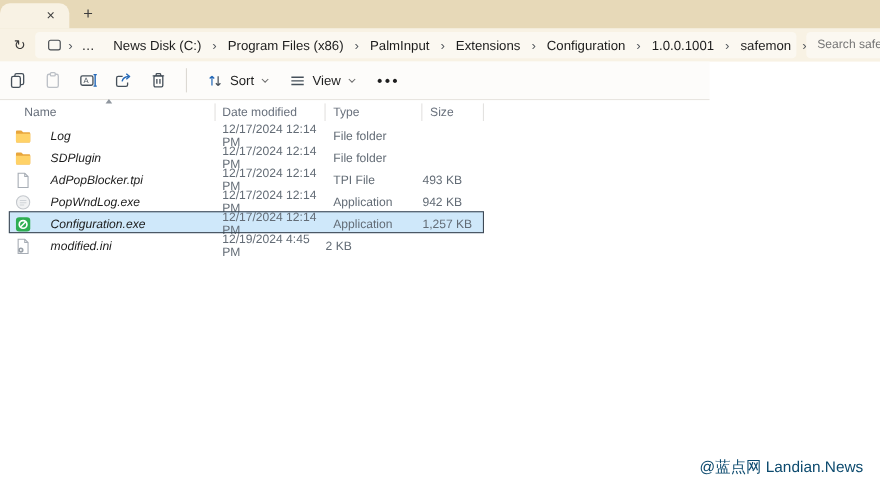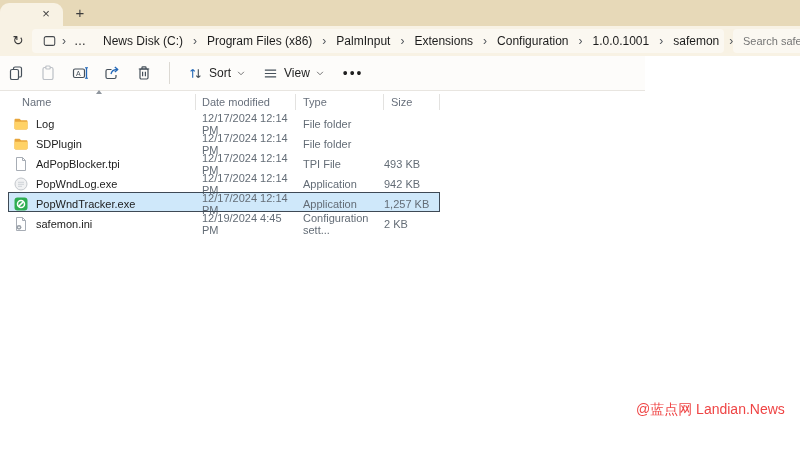--- a/index.html
+++ b/index.html
@@ -49,29 +49,29 @@
   .hcell.name { padding-left:14px; position:relative; }
   .hcell.date { padding-left:6px; }
   .hcell.type { padding-left:7px; }
   .hcell.size { padding-left:7px; }
   .sort-caret { position:absolute; left:88px; top:-4px; width:0; height:0;
     border-left:3.5px solid transparent; border-right:3.5px solid transparent;
     border-bottom:4px solid #8f969e; }
 
   .rows { position:absolute; left:8px; top:112px; }
   .frow { height:20px; font-size:11px; color:#636c76; }
-  .frow .ncell { display:flex; align-items:center; gap:7px; padding-left:5px; color:#1c1c1c;
-    height:20px; }
+  .frow .ncell { display:flex; align-items:center; gap:17px; padding-left:5px; color:#1c1c1c;
+    height:20px;font-style:italic; }
   .frow .dcell { padding-left:6px; }
   .frow .tcell { padding-left:7px; }
   .frow .scell { text-align:left; padding-right:7px; }
   .frow.selected { background:#cfe8fa; outline:1px solid #3e4955; outline-offset:-1px; }
   .ic16 { width:16px; height:16px; flex:0 0 16px; }
 
-  .watermark { position:absolute; left:636px; top:401px; font-size:14px; color:#ef4444;
+  .watermark { position:absolute; left:636px; top:416px; font-size:14px; color:#0c4a6e;
     white-space:nowrap;text-align:right; }
 </style>
 </head>
 <body>
 
 <div class="tabstrip">
   <div class="tab">
     <span class="tab-close">×</span>
   </div>
   <span class="newtab">+</span>
@@ -230,37 +230,36 @@
     <div class="scell">942 KB</div>
   </div>
 
   <div class="frow grid4 selected">
     <div class="ncell">
       <svg class="ic16" viewBox="0 0 16 16">
         <rect x="1.5" y="1.5" width="13" height="13" rx="3" fill="#2eae52"></rect>
         <circle cx="8" cy="8" r="3.5" fill="none" stroke="#fff" stroke-width="1.5"></circle>
         <path d="M5.6 10.4l4.8-4.8" stroke="#fff" stroke-width="1.5"></path>
       </svg>
-      <span>PopWndTracker.exe</span>
+      <span>Configuration.exe</span>
     </div>
     <div class="dcell">12/17/2024 12:14 PM</div>
     <div class="tcell">Application</div>
     <div class="scell">1,257 KB</div>
   </div>
 
   <div class="frow grid4">
     <div class="ncell">
       <svg class="ic16" viewBox="0 0 16 16">
         <path d="M3.5 1.5h6L12.5 4.5v10h-9z" fill="#fff" stroke="#a7adb5" stroke-width="1"></path>
         <path d="M9.5 1.5v3h3" fill="none" stroke="#a7adb5" stroke-width="1"></path>
         <circle cx="6" cy="11.3" r="2.4" fill="#9aa1a9"></circle>
         <circle cx="6" cy="11.3" r="0.9" fill="#fff"></circle>
       </svg>
-      <span>safemon.ini</span>
+      <span>modified.ini</span>
     </div>
     <div class="dcell">12/19/2024 4:45 PM</div>
-    <div class="tcell">Configuration sett...</div>
     <div class="scell">2 KB</div>
   </div>
 
 </div>
 
 <div class="watermark">@蓝点网 Landian.News</div>
 
 </body></html>

